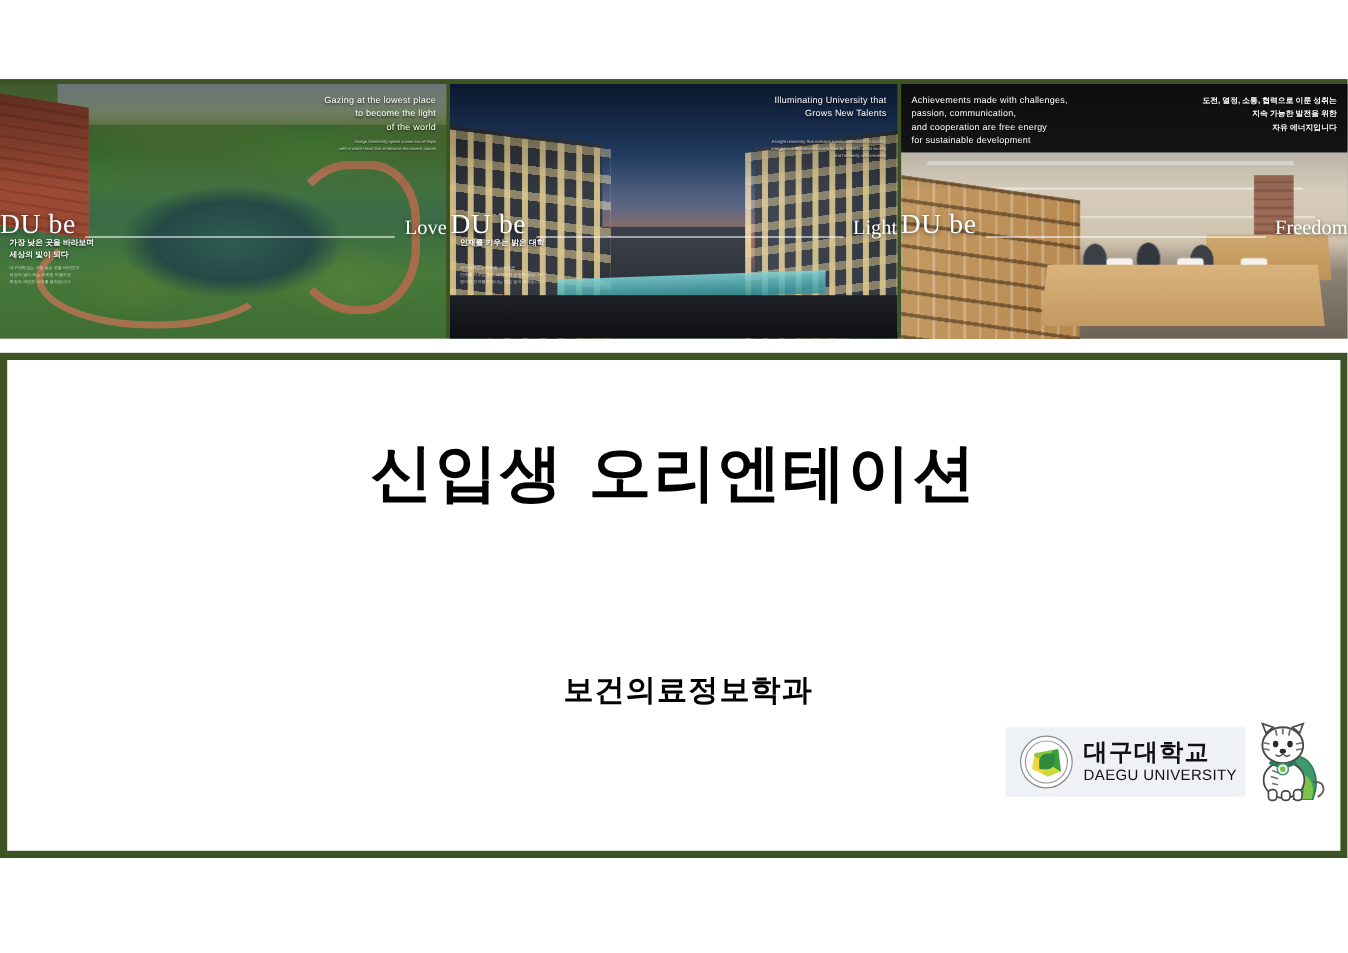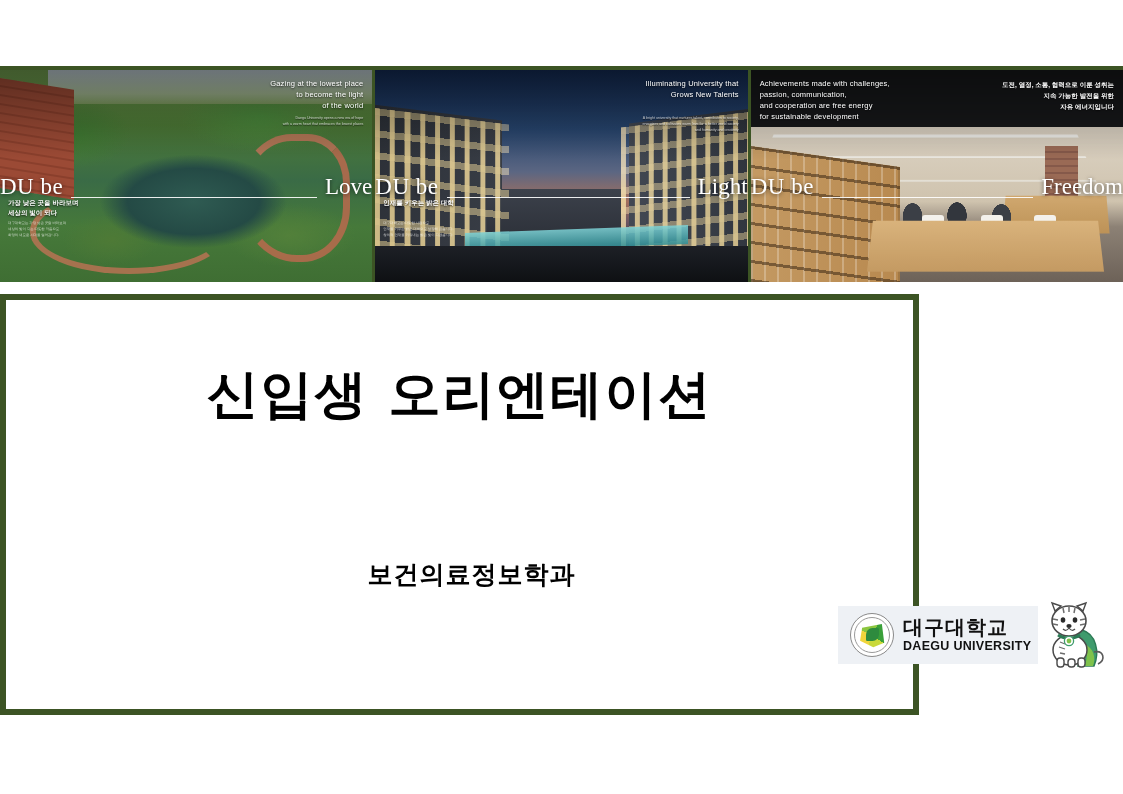--- a/index.html
+++ b/index.html
@@ -89,28 +89,28 @@
     font-size:3.6px;line-height:1.6;white-space:pre-line;text-shadow:0 1px 1px rgba(0,0,0,.7);}
   .kr-text{position:absolute;top:9px;right:9px;text-align:right;color:#ffffff;
     font-size:6.5px;line-height:1.7;font-weight:bold;white-space:pre-line;
     text-shadow:0 1px 2px rgba(0,0,0,.8);}
   .dube-row{position:absolute;left:0;right:0;top:96px;height:32px;display:flex;
     align-items:flex-end;padding:0 0;box-sizing:border-box;}
   .dube{color:#ffffff;font-family:"Liberation Serif","DejaVu Serif",serif;
     font-size:23px;line-height:1;letter-spacing:.5px;text-shadow:0 1px 4px rgba(0,0,0,.6);white-space:nowrap;}
   .rule{flex:1 1 auto;height:1px;background:rgba(255,255,255,.9);margin:0 8px;}
   .word{color:#ffffff;font-family:"Liberation Serif","DejaVu Serif",serif;
-    font-size:23px;line-height:1;text-shadow:0 1px 4px rgba(0,0,0,.6);white-space:nowrap;}
+    font-size:17px;line-height:1;text-shadow:0 1px 4px rgba(0,0,0,.6);white-space:nowrap;}
   .kr-sub{position:absolute;left:8px;top:128px;color:#ffffff;font-size:6.5px;
     font-weight:bold;line-height:1.6;white-space:pre-line;text-shadow:0 1px 2px rgba(0,0,0,.85);}
   .kr-sub-small{position:absolute;left:8px;top:150px;color:rgba(255,255,255,.7);
     font-size:3.4px;line-height:1.8;white-space:pre-line;}
 
   
-  .frame{position:absolute;left:0;top:294px;width:919px;height:421px;
+  .frame{position:absolute;left:0;top:294px;width:1123px;height:421px;
     background:#3c5424;box-sizing:border-box;padding:6px;}
   .card{width:100%;height:100%;background:#ffffff;position:relative;}
 
   .title{position:absolute;left:0;right:0;top:60px;text-align:center;
     font-size:52px;font-weight:bold;color:#000000;letter-spacing:2px;
     font-family:"DejaVu Sans","Liberation Sans",sans-serif;}
   .subtitle{position:absolute;left:0;right:0;top:258px;text-align:center;
     font-size:25px;font-weight:bold;color:#000000;letter-spacing:1px;
     font-family:"DejaVu Sans","Liberation Sans",sans-serif;padding-left:24px;}
 
@@ -122,21 +122,21 @@
   .seal .ring{position:absolute;inset:3px;border-radius:50%;border:1px solid #9a9a9a;}
   .seal .mark{position:absolute;left:8px;top:8px;width:26px;height:26px;
     background:
       conic-gradient(from 200deg at 50% 50%, #f0d53c 0deg 95deg, #8cc63f 95deg 190deg, #3aa03a 190deg 285deg, #c9d93a 285deg 360deg);
     clip-path:polygon(12% 22%,88% 8%,97% 80%,55% 97%,4% 72%);}
   .seal .mark2{position:absolute;left:15px;top:14px;width:13px;height:13px;
     background:#2e8b3e;border-radius:50% 10% 50% 10%;}
   .logo-names{margin-left:9px;display:flex;flex-direction:column;justify-content:center;}
   .logo-kr{font-size:20px;font-weight:bold;color:#111111;line-height:1.05;letter-spacing:1px;
     font-family:Liberation Sans, sans-serif;}
-  .logo-en{font-size:12.5px;font-weight:bold;color:#111111;letter-spacing:.3px;line-height:1.2;margin-top:1px;}
+  .logo-en{font-size:12.5px;font-weight:normal;color:#111111;letter-spacing:.3px;line-height:1.2;margin-top:1px;}
 
   
   .mascot{position:absolute;left:1032px;top:300px;width:74px;height:75px;background:#ffffff;}
 </style>
 </head>
 <body>
 
 <div class="slide">
 
   <div class="banner-strip">

